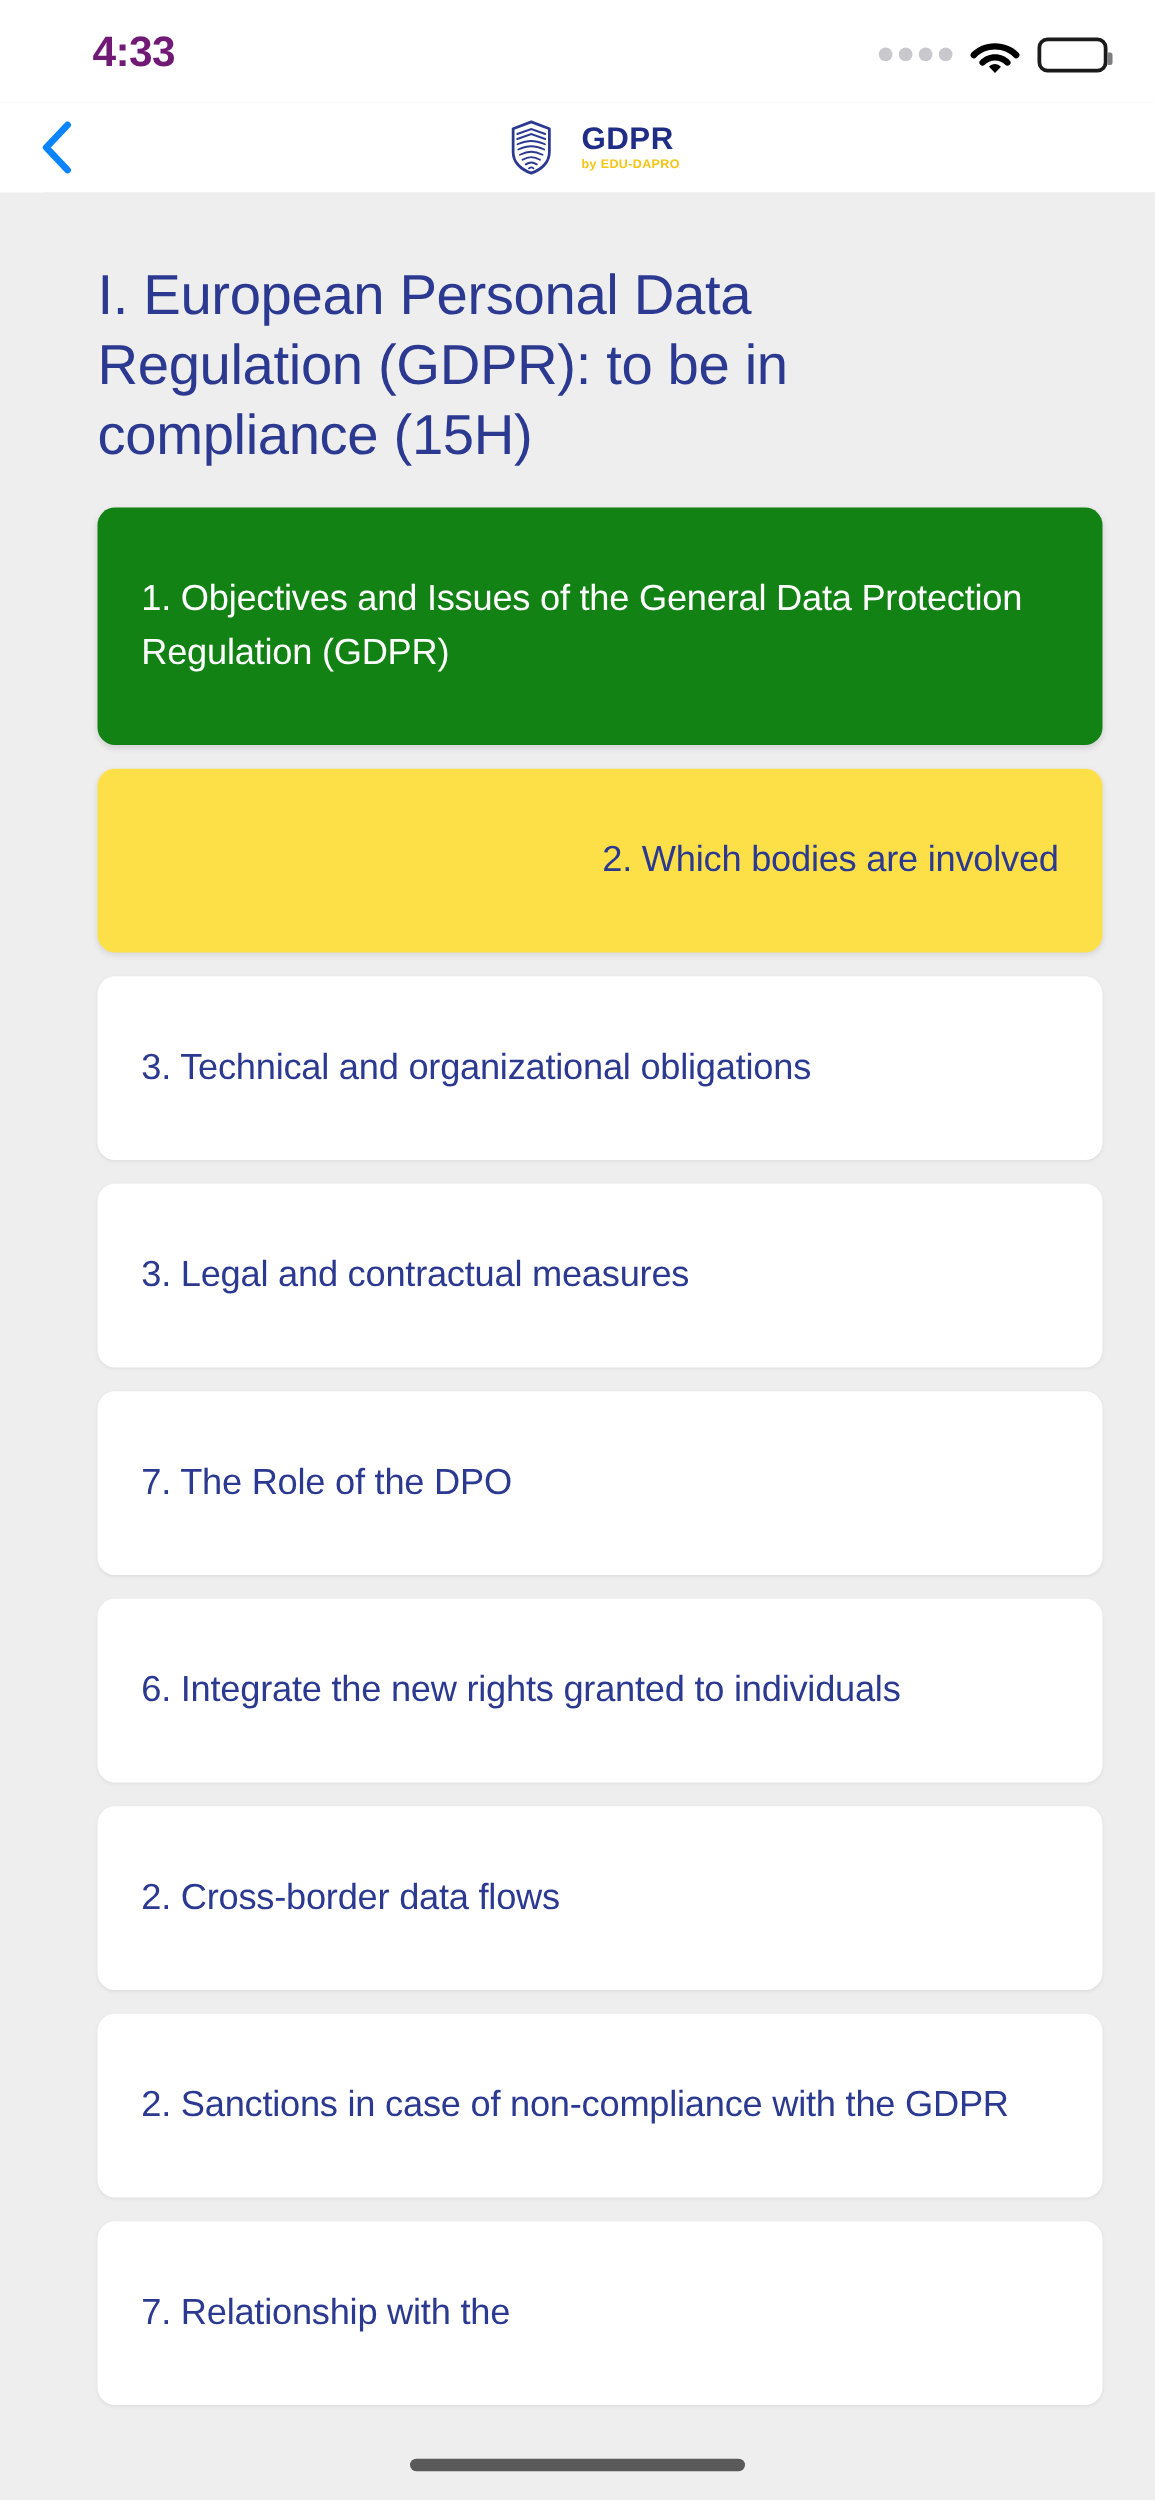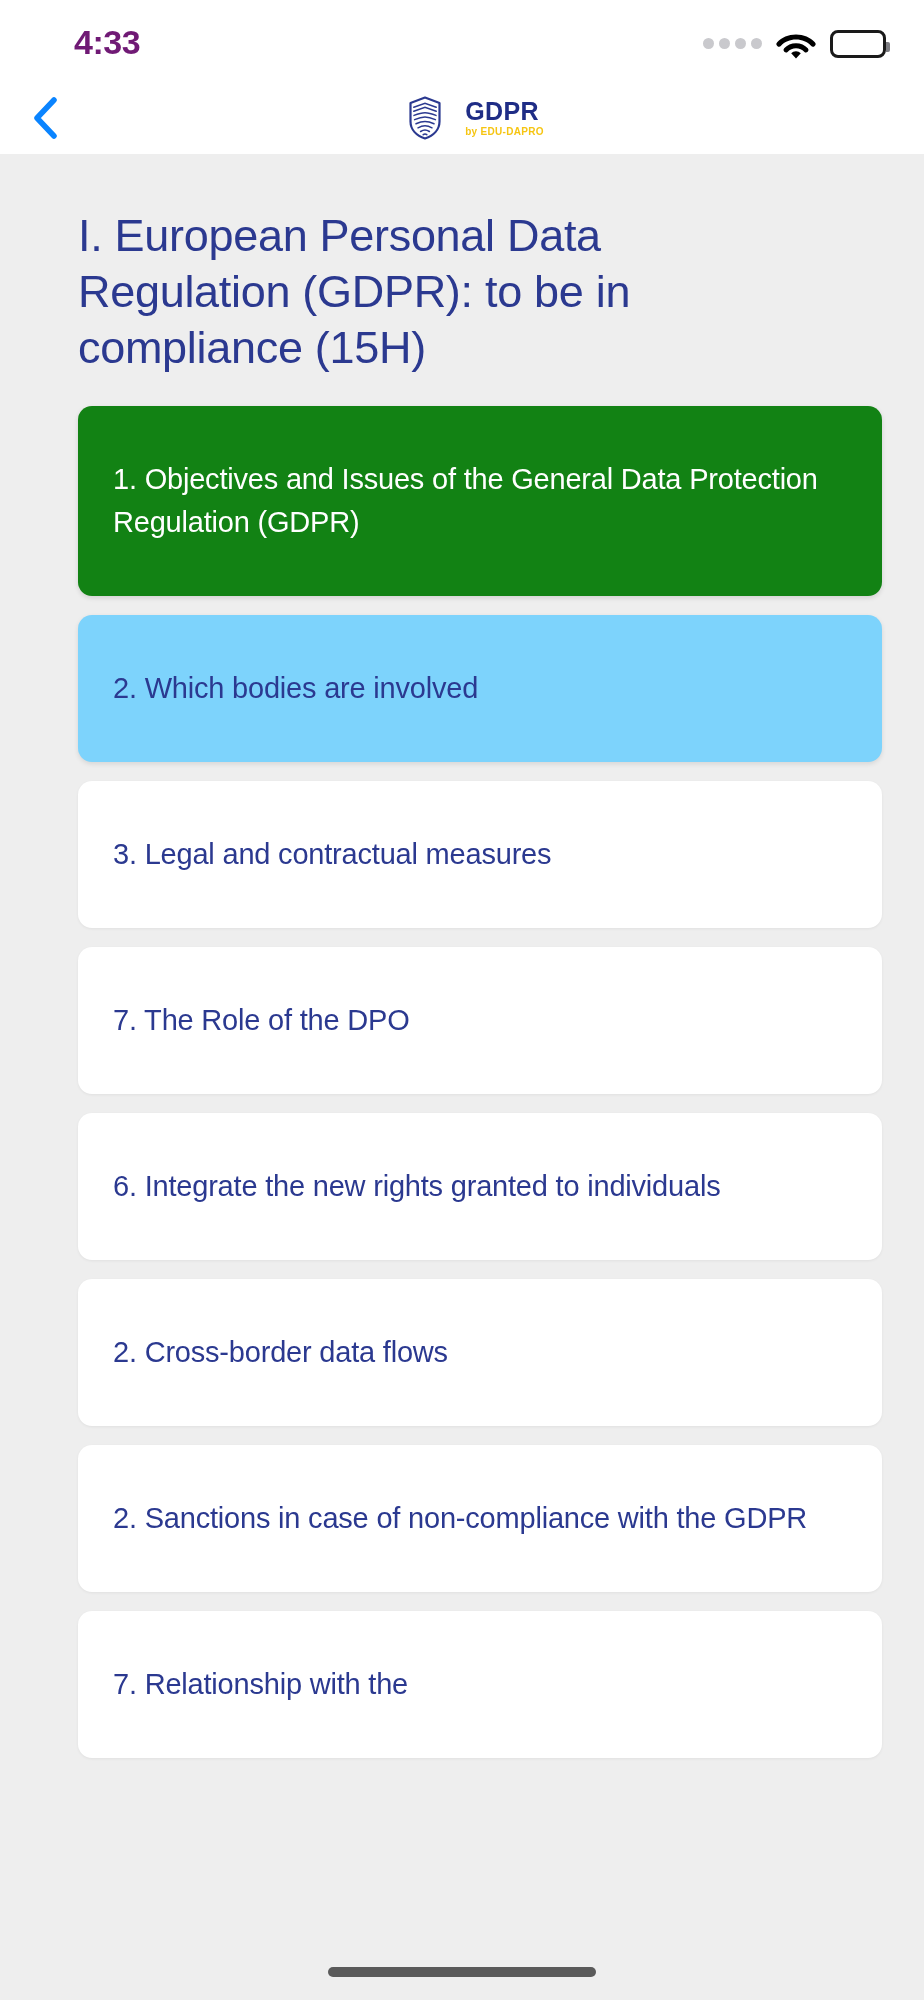--- a/index.html
+++ b/index.html
@@ -188,21 +188,21 @@
     font-size: 29px;
     line-height: 43px;
     font-weight: 400;
     letter-spacing: -0.2px;
     color: #2b3990;
   }
 
   .card.state-done { background: #128214; box-shadow: 0 2px 5px rgba(0,0,0,0.12); }
   .card.state-done .card-label { color: #ffffff; }
 
-  .card.state-current { background: #7dd3fc; box-shadow: 0 2px 5px rgba(0,0,0,0.10); }
+  .card.state-current { background: #fde047; box-shadow: 0 2px 5px rgba(0,0,0,0.10); justify-content: flex-end; }
   .card.state-current .card-label { color: #2b3990; }
 
   .card.state-default { background: #ffffff; }
 
   
   .home-indicator-area {
     position: absolute;
     left: 0;
     bottom: 0;
     width: 924px;
@@ -290,20 +290,23 @@
 
     <div class="card-list">
 
     <div class="card state-done">
           <div class="card-label">1. Objectives and Issues of the General Data Protection Regulation (GDPR)</div>
         </div>
         <div class="card state-current">
           <div class="card-label">2. Which bodies are involved</div>
         </div>
         <div class="card state-default">
+          <div class="card-label">3. Technical and organizational obligations</div>
+        </div>
+        <div class="card state-default">
           <div class="card-label">3. Legal and contractual measures</div>
         </div>
         <div class="card state-default">
           <div class="card-label">7. The Role of the DPO</div>
         </div>
         <div class="card state-default">
           <div class="card-label">6. Integrate the new rights granted to individuals</div>
         </div>
         <div class="card state-default">
           <div class="card-label">2. Cross-border data flows</div>

